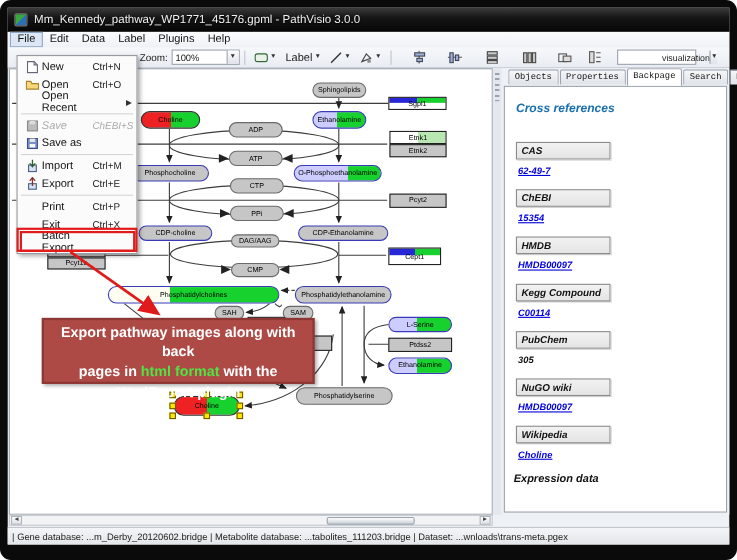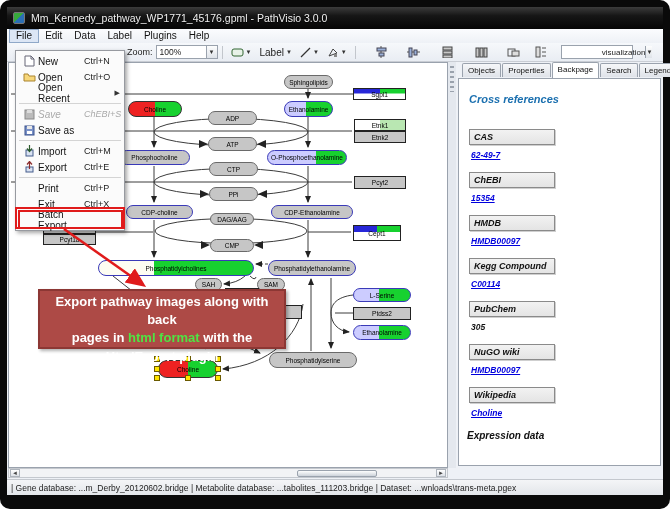--- a/index.html
+++ b/index.html
@@ -21,21 +21,21 @@
   .tb-dd{width:11px;height:12px;background:linear-gradient(#fdfdfd,#dfe3e9);border-left:1px solid #9aa2ad;font-size:6px;display:flex;align-items:center;justify-content:center;color:#333;}
   .tb-btn{height:15px;min-width:16px;display:flex;align-items:center;justify-content:center;margin:0 1px;padding:0 2px;border:1px solid transparent;}
   .tb-arrow{font-size:6px;color:#333;margin-left:2px;}
   
   .canvas{position:absolute;left:1px;top:55px;width:440px;height:406px;background:#fff;border:1px solid #9aa2ad;overflow:hidden;}
   .world{position:absolute;left:-8px;top:-62px;width:670px;height:509px;}
   .divider{position:absolute;left:441px;top:55px;width:8px;height:406px;background:#e4e8ee;}
   .divider .dots{position:absolute;left:2px;top:4px;width:4px;height:26px;background:repeating-linear-gradient(#9aa2ad 0 2px,transparent 2px 5px);}
   .sidebar{position:absolute;left:449px;top:55px;width:207px;height:406px;background:#eef1f6;}
   .tabs{position:absolute;left:6px;top:1px;height:15px;display:flex;font-size:8px;color:#111;}
-  .tab{padding:2px 5px 6px;border:1px solid #9aa2ad;border-bottom:none;background:linear-gradient(#f6f7f9,#dfe3e9);margin-right:1px;border-radius:2px 2px 0 0;height:14px;}
+  .tab{padding:2px 5px 6px;border:1px solid #9aa2ad;border-bottom:none;background:linear-gradient(#f6f7f9,#dfe3e9);margin-right:1px;border-radius:2px 2px 0 0;height:14px;font-family:Liberation Mono, monospace;}
   .tab.active{background:#fff;height:16px;margin-top:-1px;position:relative;z-index:2;}
   .sb-content{position:absolute;left:2px;top:16px;width:203px;height:388px;background:#fff;border:1px solid #9aa2ad;overflow:hidden;font-style:italic;}
   .xref-head{color:#1a6faf;font-weight:bold;font-size:11px;margin:14px 0 0 10px;}
   .xref-list{margin-top:24px;}
   .xref-section{margin:0 0 12px 10px;}
   .xref-box{width:86px;height:16px;border:1px solid #8a8a8a;background:linear-gradient(#f2f2f2,#e4e4e4);font-size:9px;font-weight:bold;color:#111;display:flex;align-items:center;padding-left:4px;box-shadow:1px 1px 0 #cfcfcf;}
   .xref-val{margin:5px 0 0 2px;font-size:8.5px;font-weight:bold;color:#111;}
   .xref-val.link{color:#0000dd;text-decoration:underline;}
   .xref-footer{font-size:10px;font-weight:bold;color:#111;margin:2px 0 0 8px;}
   

